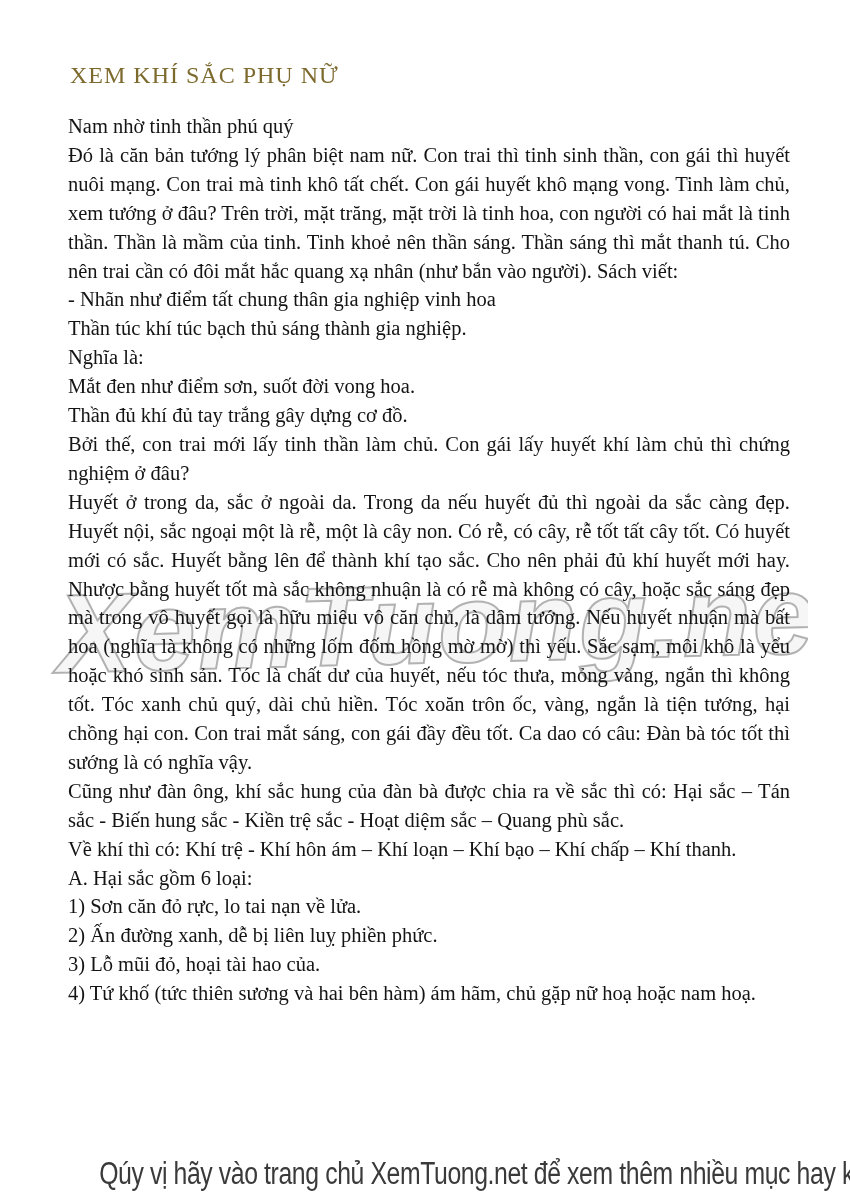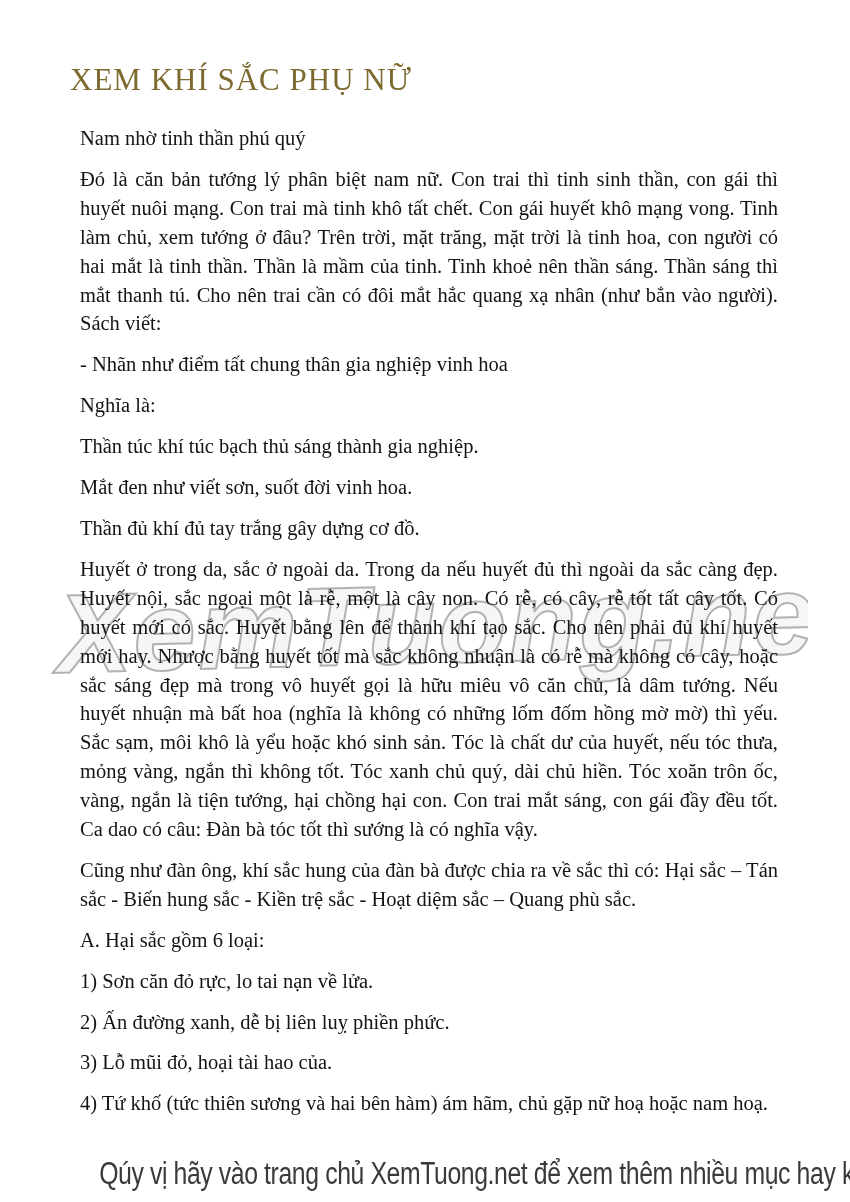--- a/index.html
+++ b/index.html
@@ -14,35 +14,35 @@
     position:relative;
     width:850px;height:1202px;
     background:#ffffff;
     overflow:hidden;
     font-family:"Liberation Serif", serif;
     color:var(--text);
   }
   .doc-title{
     position:absolute;
     left:70px;top:62px;
-    font-size:31px;
+    font-size:24px;
     font-weight:normal;
     letter-spacing:1px;
     color:var(--title-gold);
     margin:0;
   }
   .content{
     position:absolute;
     left:68px;top:112px;
     width:722px;
     font-size:20.5px;
     line-height:28.9px;
     z-index:2;
   }
-  .content p{margin:12px;padding:0;}
+  .content p{margin:0;padding:0;}
   .content p.justify{text-align:justify;text-align-last:left;}
   .watermark{
     position:absolute;
     left:48px;top:468px;
     width:760px;height:270px;
     z-index:1;
     pointer-events:none;
   }
   .watermark text{
     font-family:"Liberation Sans", sans-serif;
@@ -83,26 +83,28 @@
   <h1 class="doc-title">XEM KHÍ SẮC PHỤ NỮ</h1>
 
   <svg class="watermark" viewBox="0 0 760 270" aria-hidden="true">
     <text x="8" y="195" transform="rotate(-1.5 380 135)">XemTuong.net</text>
   </svg>
 
   <div class="content">
       <p>Nam nhờ tinh thần phú quý</p>
       <p class="justify">Đó là căn bản tướng lý phân biệt nam nữ. Con trai thì tinh sinh thần, con gái thì huyết nuôi mạng. Con trai mà tinh khô tất chết. Con gái huyết khô mạng vong. Tinh làm chủ, xem tướng ở đâu? Trên trời, mặt trăng, mặt trời là tinh hoa, con người có hai mắt là tinh thần. Thần là mầm của tinh. Tinh khoẻ nên thần sáng. Thần sáng thì mắt thanh tú. Cho nên trai cần có đôi mắt hắc quang xạ nhân (như bắn vào người). Sách viết:</p>
       <p>- Nhãn như điểm tất chung thân gia nghiệp vinh hoa</p>
+      <p>Thần túc khí túc bạch thủ sáng thành gia nghiệp.</p>
       <p>Nghĩa là:</p>
-      <p>Thần túc khí túc bạch thủ sáng thành gia nghiệp.</p>
-      <p>Mắt đen như viết sơn, suốt đời vinh hoa.</p>
+      <p>Mắt đen như điểm sơn, suốt đời vong hoa.</p>
       <p>Thần đủ khí đủ tay trắng gây dựng cơ đồ.</p>
+      <p class="justify">Bởi thế, con trai mới lấy tinh thần làm chủ. Con gái lấy huyết khí làm chủ thì chứng nghiệm ở đâu?</p>
       <p class="justify">Huyết ở trong da, sắc ở ngoài da. Trong da nếu huyết đủ thì ngoài da sắc càng đẹp. Huyết nội, sắc ngoại một là rễ, một là cây non. Có rễ, có cây, rễ tốt tất cây tốt. Có huyết mới có sắc. Huyết bằng lên để thành khí tạo sắc. Cho nên phải đủ khí huyết mới hay. Nhược bằng huyết tốt mà sắc không nhuận là có rễ mà không có cây, hoặc sắc sáng đẹp mà trong vô huyết gọi là hữu miêu vô căn chủ, là dâm tướng. Nếu huyết nhuận mà bất hoa (nghĩa là không có những lốm đốm hồng mờ mờ) thì yếu. Sắc sạm, môi khô là yểu hoặc khó sinh sản. Tóc là chất dư của huyết, nếu tóc thưa, mỏng vàng, ngắn thì không tốt. Tóc xanh chủ quý, dài chủ hiền. Tóc xoăn trôn ốc, vàng, ngắn là tiện tướng, hại chồng hại con. Con trai mắt sáng, con gái đầy đều tốt. Ca dao có câu: Đàn bà tóc tốt thì sướng là có nghĩa vậy.</p>
       <p class="justify">Cũng như đàn ông, khí sắc hung của đàn bà được chia ra về sắc thì có: Hại sắc – Tán sắc - Biến hung sắc - Kiền trệ sắc - Hoạt diệm sắc – Quang phù sắc.</p>
+      <p class="justify">Về khí thì có: Khí trệ - Khí hôn ám – Khí loạn – Khí bạo – Khí chấp – Khí thanh.</p>
       <p>A. Hại sắc gồm 6 loại:</p>
       <p>1) Sơn căn đỏ rực, lo tai nạn về lửa.</p>
       <p>2) Ấn đường xanh, dễ bị liên luỵ phiền phức.</p>
       <p>3) Lỗ mũi đỏ, hoại tài hao của.</p>
       <p class="justify">4) Tứ khố (tức thiên sương và hai bên hàm) ám hãm, chủ gặp nữ hoạ hoặc nam hoạ.</p>
     </div>
 
   <div class="footer">
     <span class="footer-inner">Qúy vị hãy vào trang chủ XemTuong.net để xem thêm nhiều mục hay khác</span>
   </div>

